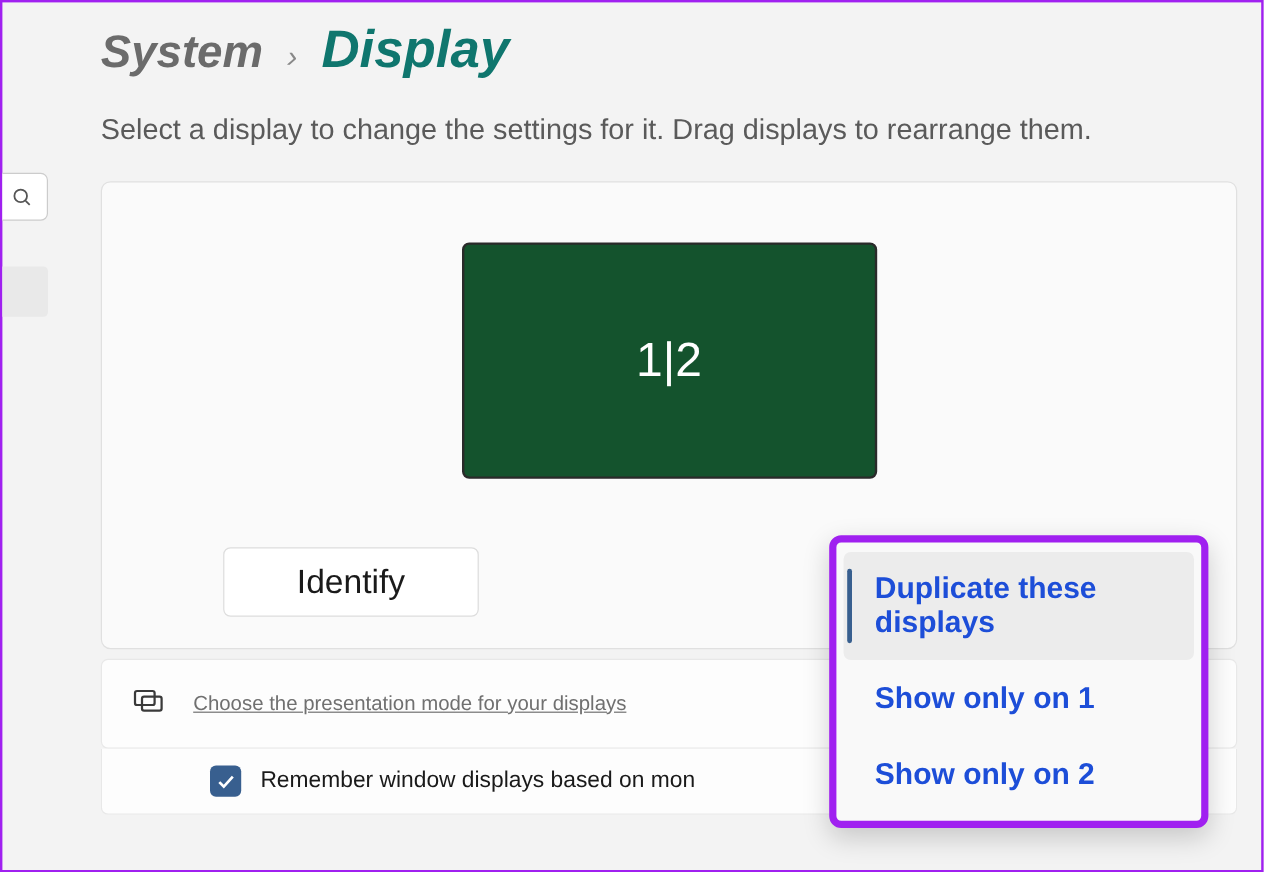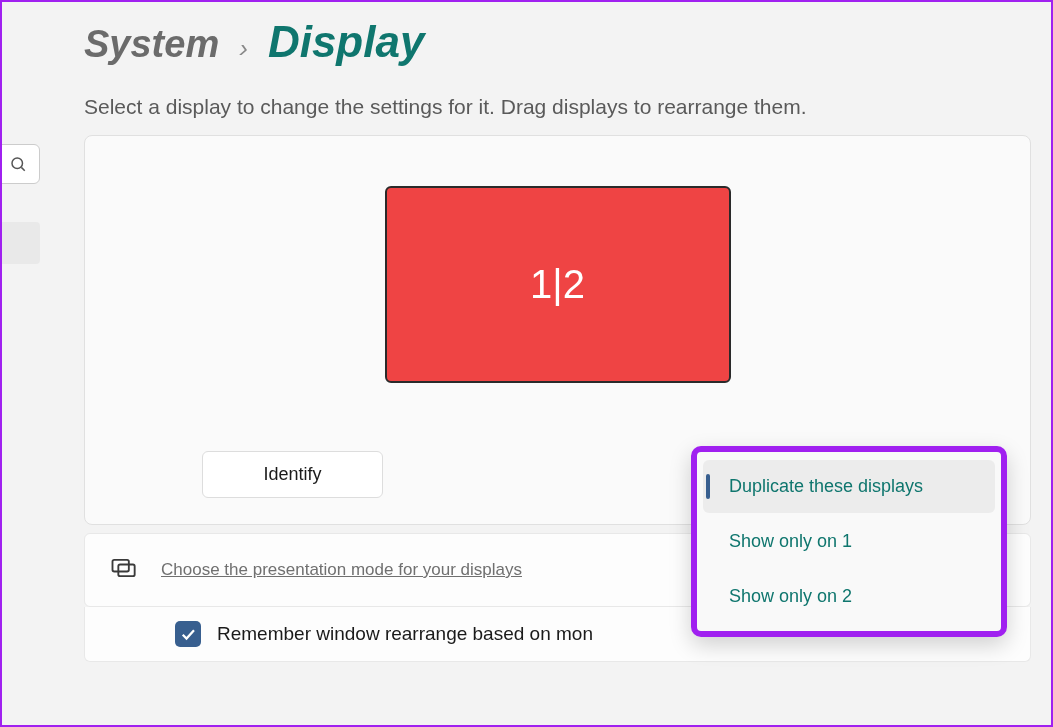--- a/index.html
+++ b/index.html
@@ -63,39 +63,39 @@
     .chevron-right {
       font-size: 26px;
       color: #888;
     }
     .breadcrumb-current {
       font-size: 44px;
       font-weight: 600;
       color: #0f766e;
     }
     .subtitle {
-      font-size: 21px;
+      font-size: 24px;
       color: #5a5a5a;
-      margin-bottom: 16px;
+      margin-bottom: 28px;
     }
     .display-preview {
       background: #fafafa;
       border: 1px solid #e0e0e0;
       border-radius: 8px;
       height: 390px;
       position: relative;
       display: flex;
       flex-direction: column;
       align-items: center;
       padding-top: 50px;
     }
     .monitor {
       width: 346px;
       height: 197px;
-      background: #ef4444;
+      background: #14532d;
       border: 2px solid #2a2a2a;
       border-radius: 6px;
       display: flex;
       align-items: center;
       justify-content: center;
       color: #fff;
       font-size: 40px;
       font-weight: 400;
       cursor: pointer;
     }
@@ -107,21 +107,21 @@
       display: flex;
       justify-content: center;
       gap: 220px;
       padding: 0 40px;
     }
     .btn-identify {
       background: #fff;
       border: 1px solid #ddd;
       border-radius: 6px;
       padding: 12px 60px;
-      font-size: 18px;
+      font-size: 28px;
       font-family: inherit;
       color: #1a1a1a;
       cursor: pointer;
     }
     .dropdown-spacer {
       visibility: hidden;
       width: 310px;
     }
     .setting-card {
       background: #fdfdfd;
@@ -168,26 +168,27 @@
       width: 316px;
       background: #f9f9f9;
       border-radius: 10px;
       box-shadow: 0 8px 22px rgba(0,0,0,0.18);
       padding: 6px 0;
       border: 6px solid #a020f0;
       z-index: 10;
     }
     .dropdown-item {
       padding: 16px 22px 16px 26px;
-      font-size: 18px;
-      color: #0f766e;
+      font-size: 25px;
+      color: #1d4ed8;
       cursor: pointer;
       position: relative;
       border-radius: 6px;
       margin: 2px 6px;
+      font-weight: bold;
     }
     .dropdown-item.selected { background: #ececec; }
     .dropdown-item.selected::before {
       content: "";
       position: absolute;
       left: 3px;
       top: 14px;
       bottom: 14px;
       width: 4px;
       background: #385f8f;
@@ -235,21 +236,21 @@
       <div class="setting-desc">Choose the presentation mode for your displays</div>
     </div>
   </div>
 
   <div class="sub-setting">
     <div class="checkbox">
       <svg viewBox="0 0 24 24">
           <polyline points="5 13 10 18 20 7"></polyline>
         </svg>
     </div>
-    <span class="checkbox-label">Remember window rearrange based on mon</span>
+    <span class="checkbox-label">Remember window displays based on mon</span>
   </div>
 </div>
 
 <div class="dropdown-popup">
   <div class="dropdown-item selected">Duplicate these displays</div>
   <div class="dropdown-item">Show only on 1</div>
   <div class="dropdown-item">Show only on 2</div>
 </div>
 
 </body></html>

